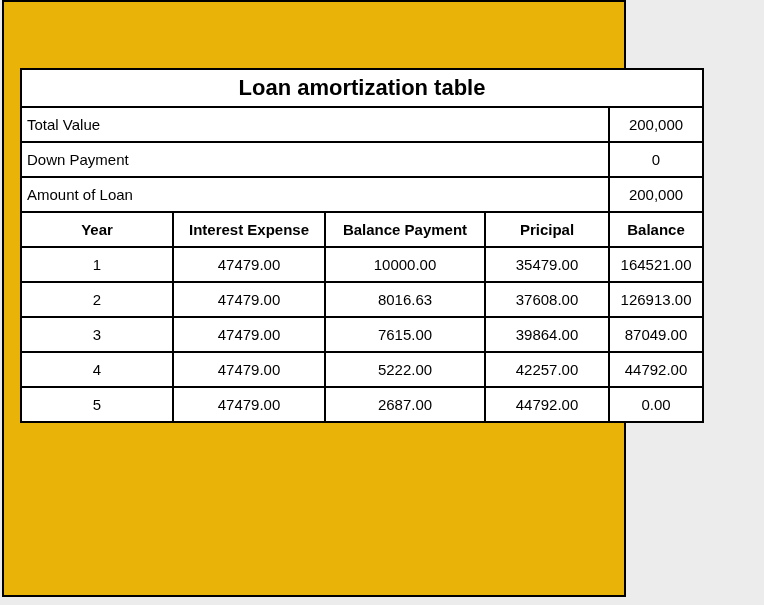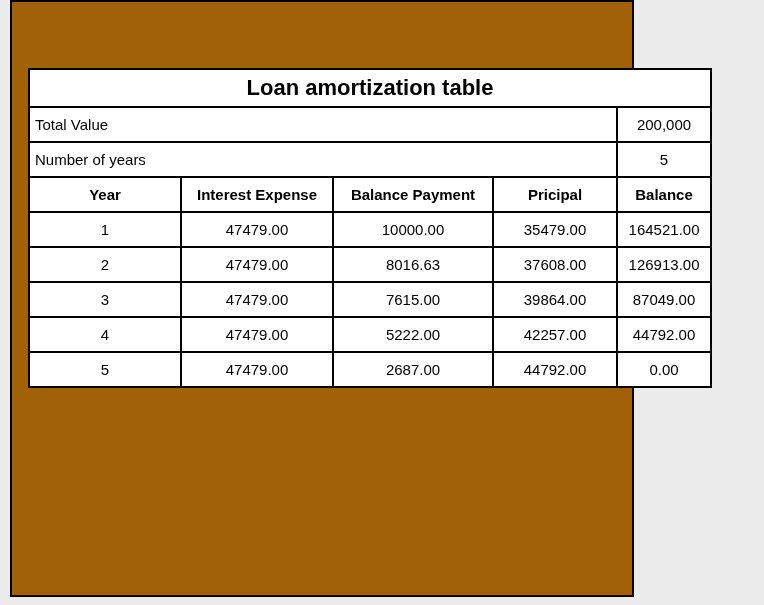--- a/index.html
+++ b/index.html
@@ -5,25 +5,25 @@
   * { box-sizing: border-box; margin: 0; padding: 0; }
   html, body {
     width: 764px;
     height: 605px;
     background: #ececec;
     font-family: "Liberation Sans", sans-serif;
     overflow: hidden;
   }
   .page {
     position: absolute;
-    left: 10px;
+    left: 2px;
     top: 0;
     width: 624px;
     height: 597px;
-    background: #a16207;
+    background: #eab308;
     border: 2px solid #000000;
   }
   .loan-table {
     position: absolute;
     left: 16px;
     top: 66px;
     width: 682px;
     border-collapse: collapse;
     table-layout: fixed;
     background: #ffffff;
@@ -73,22 +73,26 @@
     <tbody>
         <tr>
       <td colspan="5" class="title-cell">Loan amortization table</td>
     </tr>
 
     <tr>
       <td colspan="4" class="label-cell">Total Value</td>
       <td>200,000</td>
     </tr>
     <tr>
-      <td colspan="4" class="label-cell">Number of years</td>
-      <td>5</td>
+      <td colspan="4" class="label-cell">Down Payment</td>
+      <td>0</td>
+    </tr>
+    <tr>
+      <td colspan="4" class="label-cell">Amount of Loan</td>
+      <td>200,000</td>
     </tr>
 
     <tr>
       <th>Year</th>
       <th>Interest Expense</th>
       <th>Balance Payment</th>
       <th>Pricipal</th>
       <th>Balance</th>
     </tr>
 

